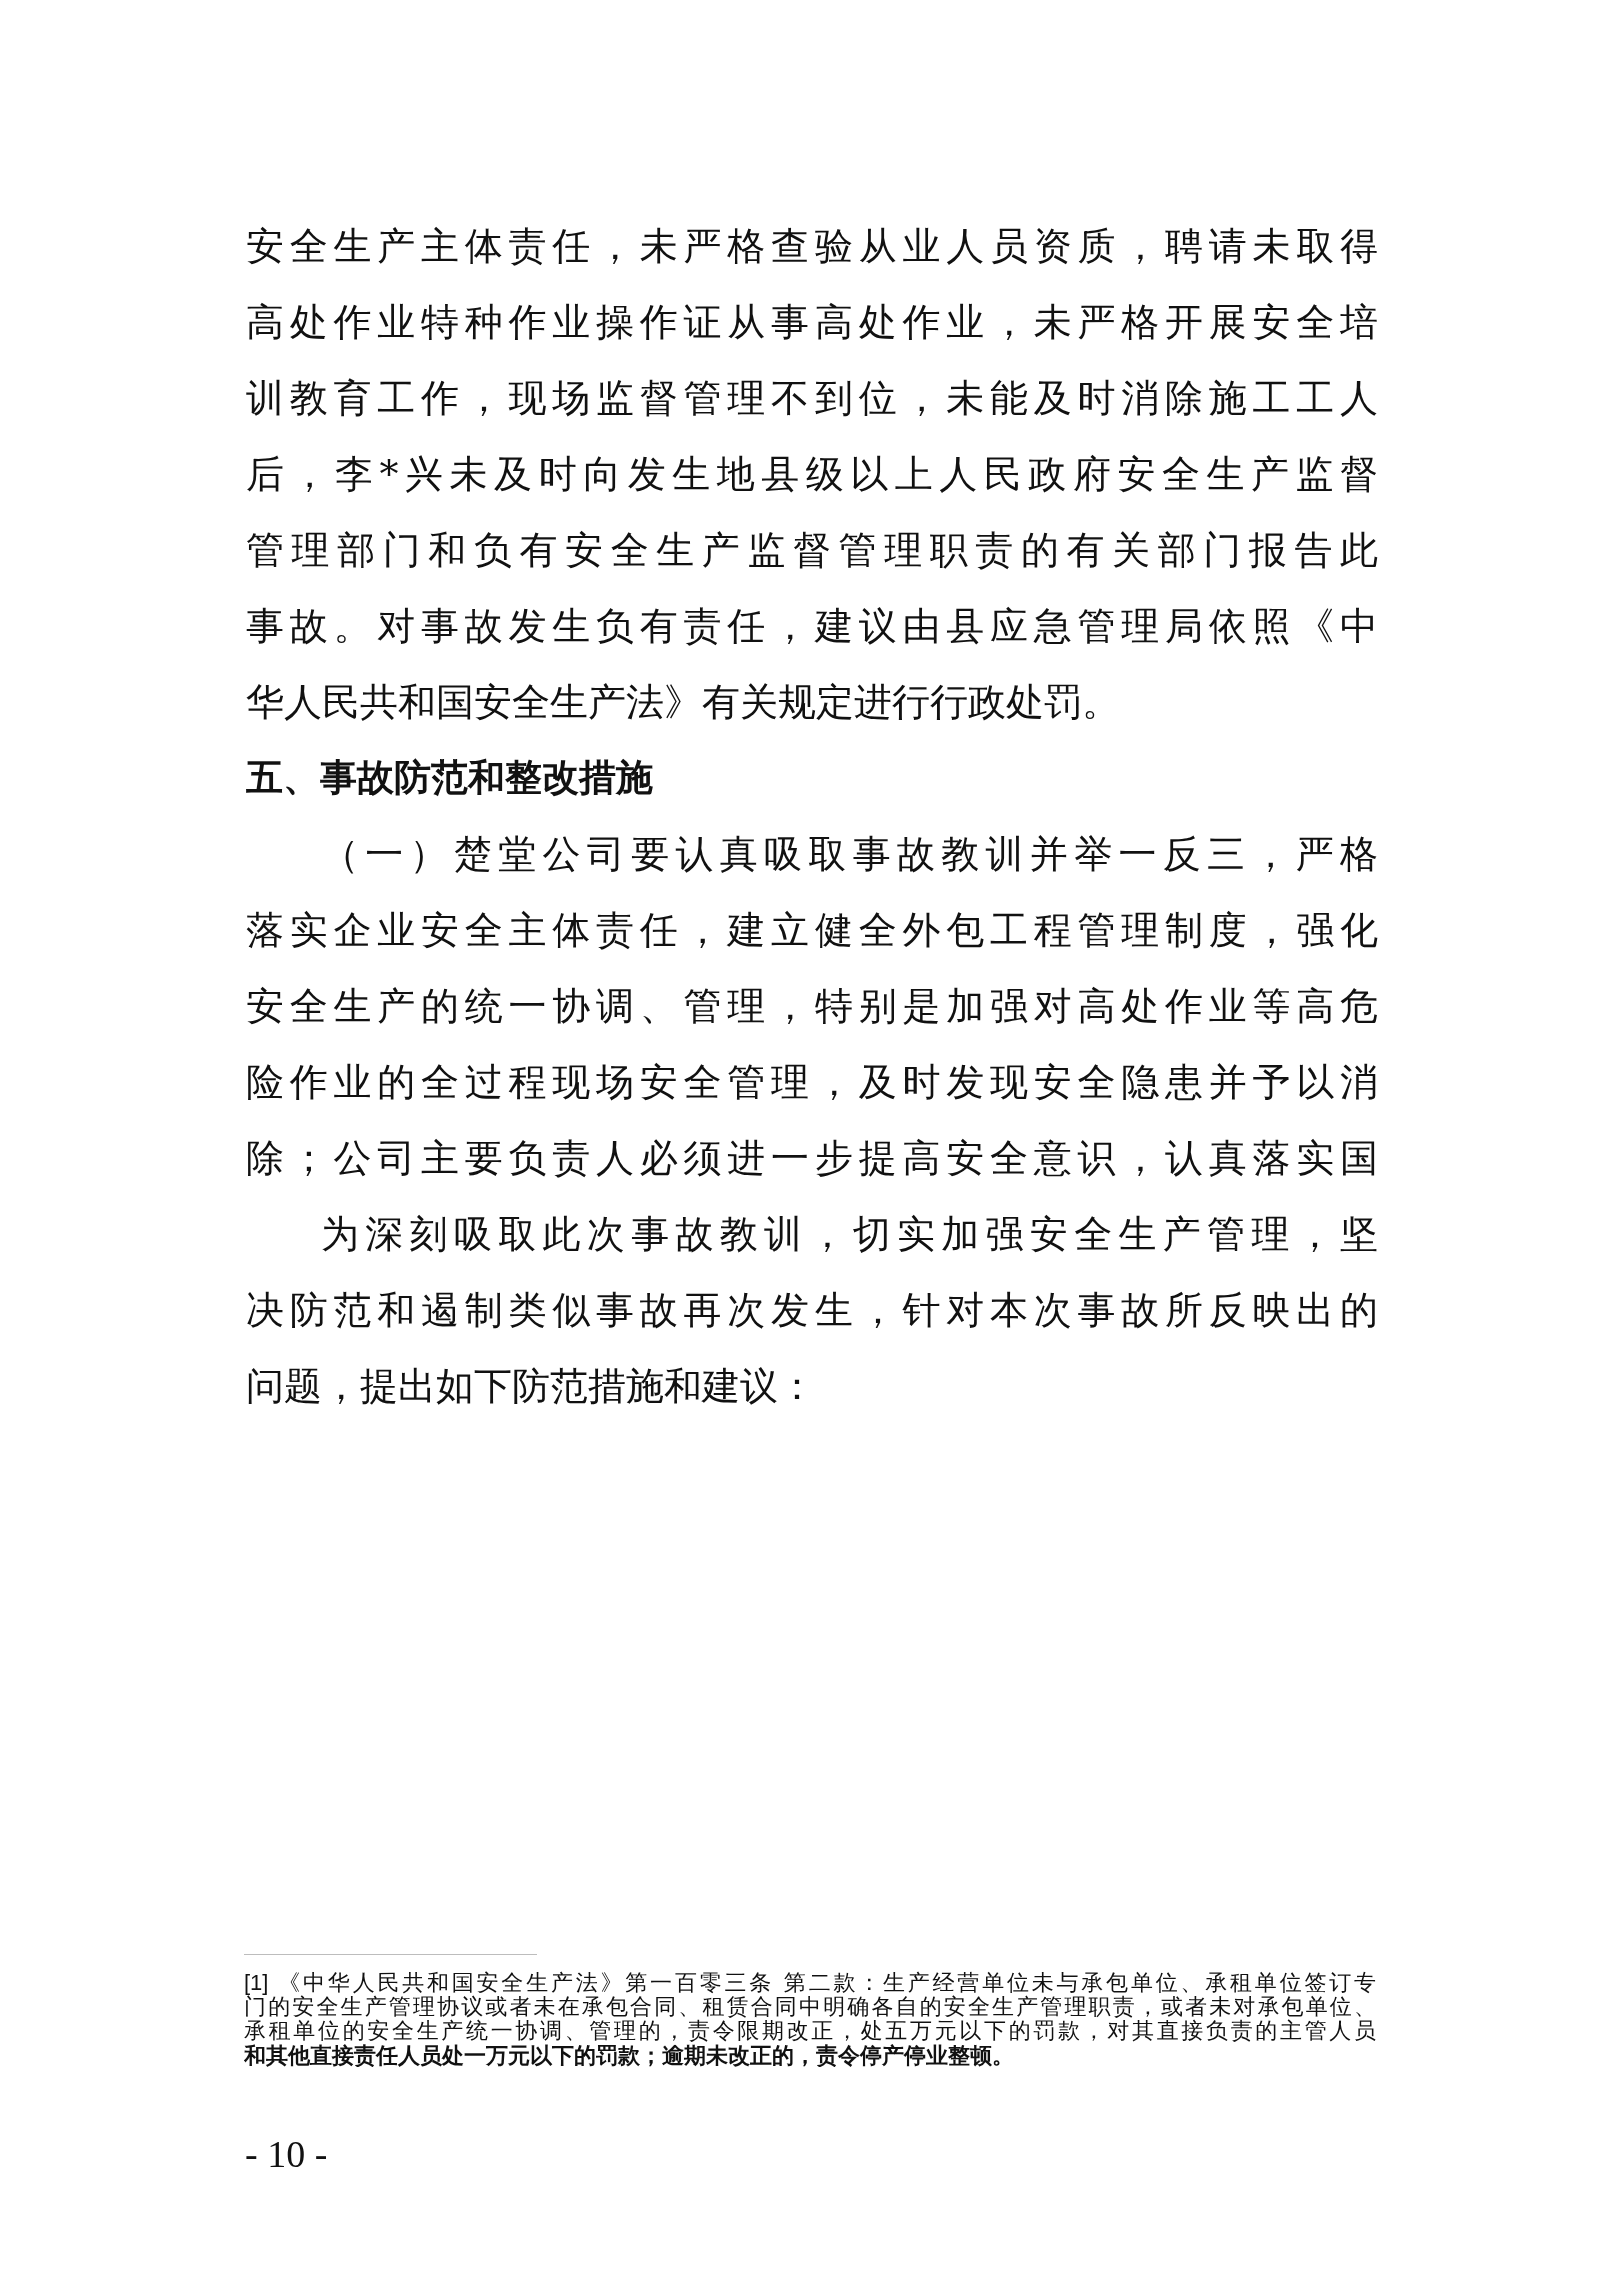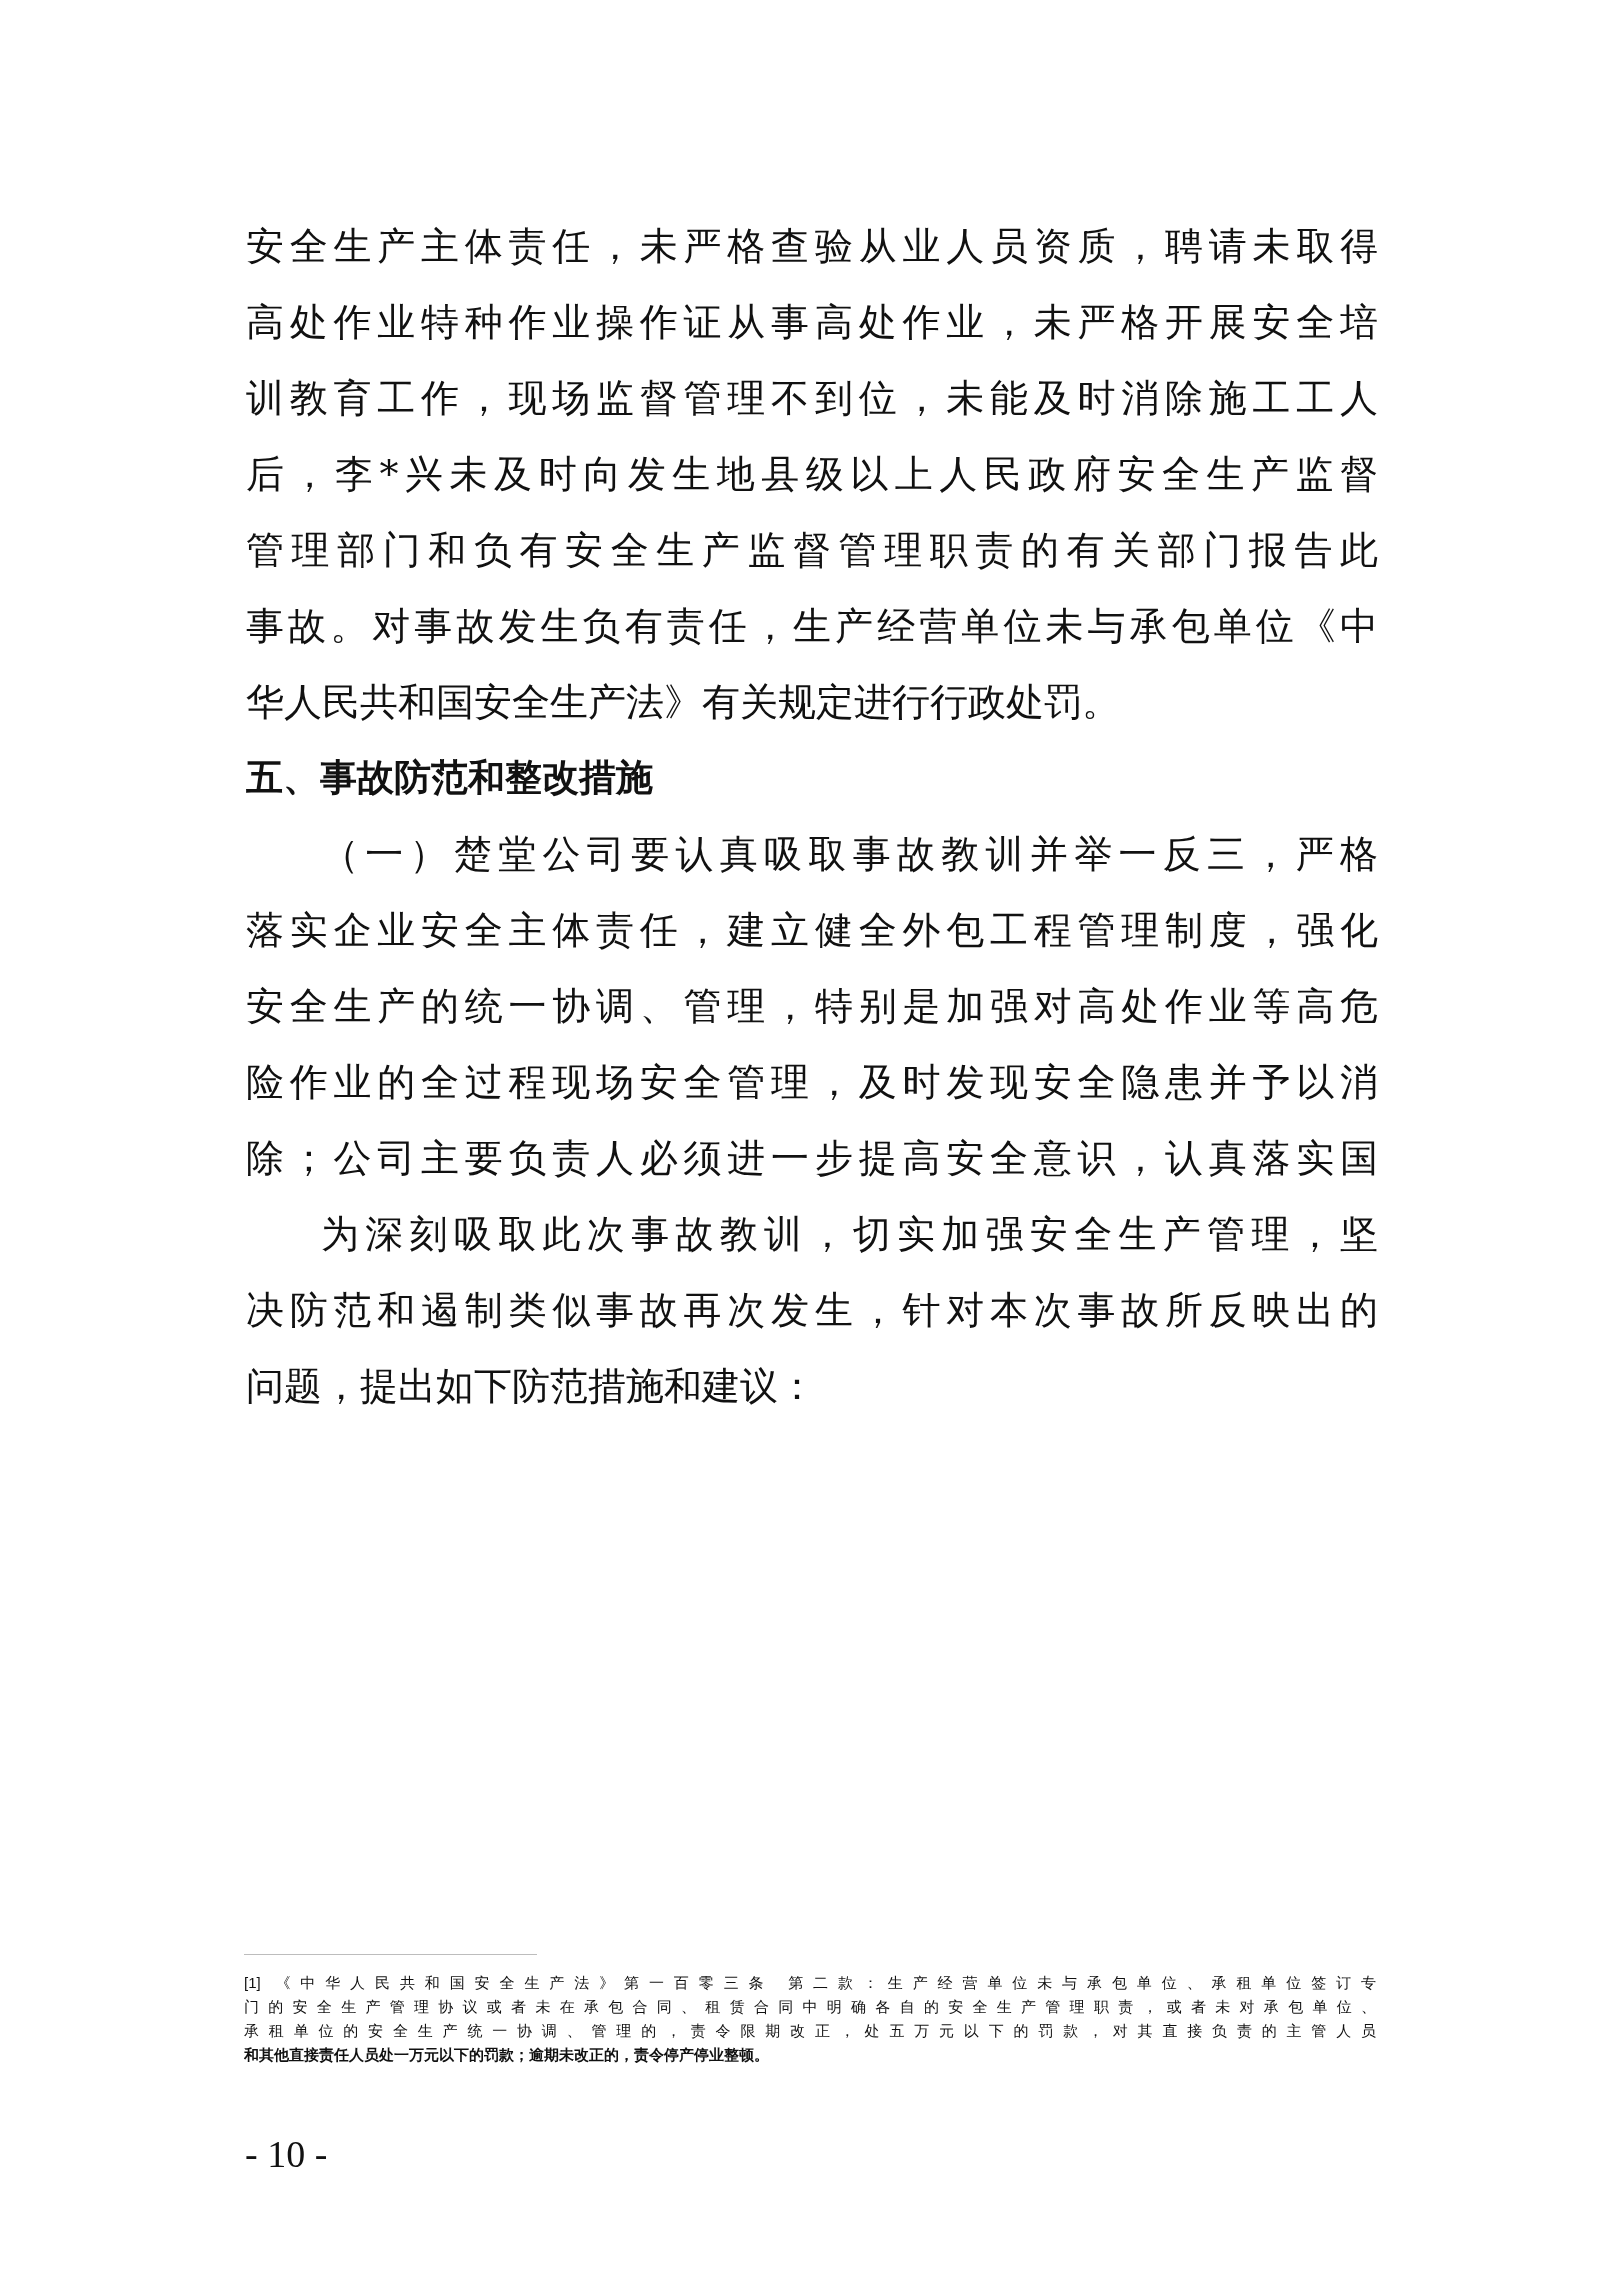--- a/index.html
+++ b/index.html
@@ -16,21 +16,21 @@
   .line.last { text-align-last: left; }
   .heading {
     font-family: Liberation Serif, serif;
     font-weight: bold; font-size: 37px; padding-left: 88px;
   }
   sup.fnref { font-size: 17px; vertical-align: 19.6px; line-height: 0; font-family: "Liberation Serif", "DejaVu Serif", serif; }
   .rule { position: absolute; left: 244px; top: 1954px; width: 293px; height: 1.3px; background: #bdbdbd; }
   .footnote {
     position: absolute; left: 244px; top: 1971px; width: 1132px;
     font-family: "DejaVu Serif", "Liberation Serif", serif;
-    font-size: 15px; line-height: 24px;
+    font-size: 22px; line-height: 24px;
   }
   .footnote .fline { display: block; white-space: nowrap; text-align: justify; text-align-last: justify; height: 24px; overflow: hidden; }
   .footnote .fline.last { text-align-last: left; font-weight: bold; }
   .fn-label { font-family: "Liberation Sans", "DejaVu Sans", sans-serif; }
   .page-number {
     position: absolute; left: 245px; top: 2135px;
     font-family: "Liberation Serif", "DejaVu Serif", serif;
     font-size: 38px; line-height: 39px; white-space: pre;
   }
 </style>
@@ -40,21 +40,21 @@
 <div class="page">
 
   <div class="body-text">
 
     <p>
       <span class="line">安全生产主体责任，未严格查验从业人员资质，聘请未取得</span>
       <span class="line">高处作业特种作业操作证从事高处作业，未严格开展安全培</span>
       <span class="line">训教育工作，现场监督管理不到位，未能及时消除施工工人</span>
       <span class="line">后，李*兴未及时向发生地县级以上人民政府安全生产监督</span>
       <span class="line">管理部门和负有安全生产监督管理职责的有关部门报告此</span>
-      <span class="line">事故。对事故发生负有责任，生产经营单位未与承包单位《中</span>
+      <span class="line">事故。对事故发生负有责任，建议由县应急管理局依照《中</span>
       <span class="line last">华人民共和国安全生产法》有关规定进行行政处罚。</span>
     </p>
 
 
     <p class="heading line last">五、事故防范和整改措施</p>
 
     <p>
       <span class="line" style="padding-left:75px;">（一）楚堂公司要认真吸取事故教训并举一反三，严格</span>
       <span class="line">落实企业安全主体责任，建立健全外包工程管理制度，强化</span>
       <span class="line">安全生产的统一协调、管理，特别是加强对高处作业等高危</span>

